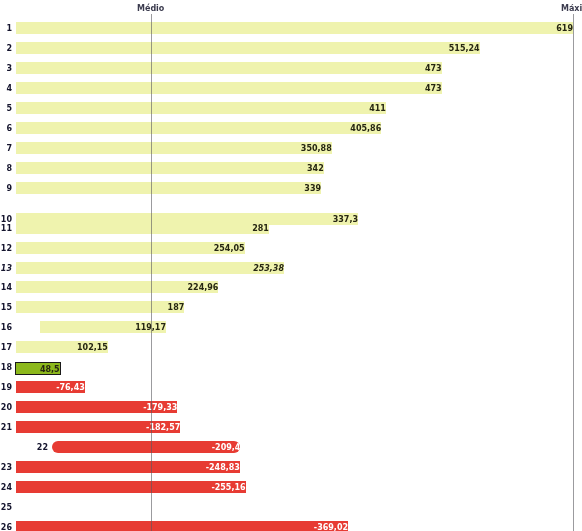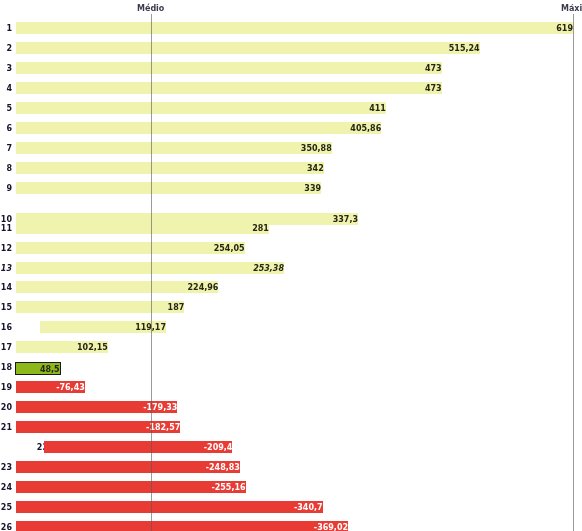--- a/index.html
+++ b/index.html
@@ -147,41 +147,38 @@
     </div>
   </div>
   <div class="row" style="top: 417.2px;">
     <div class="rowlabel" style="color: rgb(21, 21, 46);">21</div>
     <div class="bar" style="width: 164.284px; left: 16px; background: rgb(231, 59, 51);">
       <div class="barval" style="color: rgb(255, 255, 255);">-182,57</div>
     </div>
   </div>
   <div class="row" style="top: 437.16px; margin-left: 36px;">
     <div class="rowlabel" style="color: rgb(21, 21, 46);">22</div>
-    <div class="bar" style="width: 188.426px; left: 8px; background: rgb(231, 59, 51);">
+    <div class="bar" style="width: 188.426px; left: 16px; background: rgb(231, 59, 51); border-radius: 6px;">
       <div class="barval" style="color: rgb(255, 255, 255);">-209,4</div>
     </div>
   </div>
   <div class="row" style="top: 457.12px;">
     <div class="rowlabel" style="color: rgb(21, 21, 46);">23</div>
     <div class="bar" style="width: 223.907px; left: 16px; background: rgb(231, 59, 51);">
       <div class="barval" style="color: rgb(255, 255, 255);">-248,83</div>
     </div>
   </div>
   <div class="row" style="top: 477.08px;">
     <div class="rowlabel" style="color: rgb(21, 21, 46);">24</div>
     <div class="bar" style="width: 229.603px; left: 16px; background: rgb(231, 59, 51);">
       <div class="barval" style="color: rgb(255, 255, 255);">-255,16</div>
     </div>
   </div>
   <div class="row" style="top: 497.04px;">
     <div class="rowlabel" style="color: rgb(21, 21, 46);">25</div>
-    <div class="bar" style="width: 306.575px; left: 16px; background: rgb(231, 59, 51);">
-      <div class="barval" style="color: rgb(255, 255, 255);">-340,7</div>
-    </div>
   </div>
   <div class="row" style="top: 517px;">
     <div class="rowlabel" style="color: rgb(21, 21, 46);">26</div>
     <div class="bar" style="width: 332.058px; left: 16px; background: rgb(231, 59, 51);">
       <div class="barval" style="color: rgb(255, 255, 255);">-369,02</div>
     </div>
   </div>
   <div class="ref-label" style="left: 137px; color: rgb(59, 59, 78);">Médio</div>
   <div class="ref-label" style="left: 561px; color: rgb(59, 59, 78);">Máximo</div>
 

